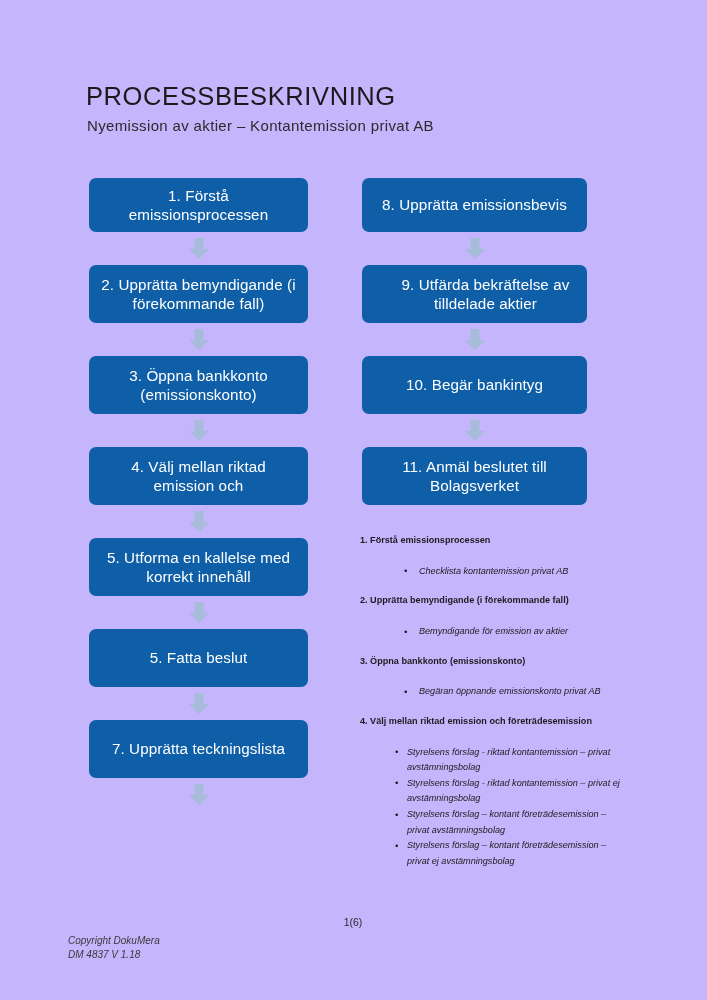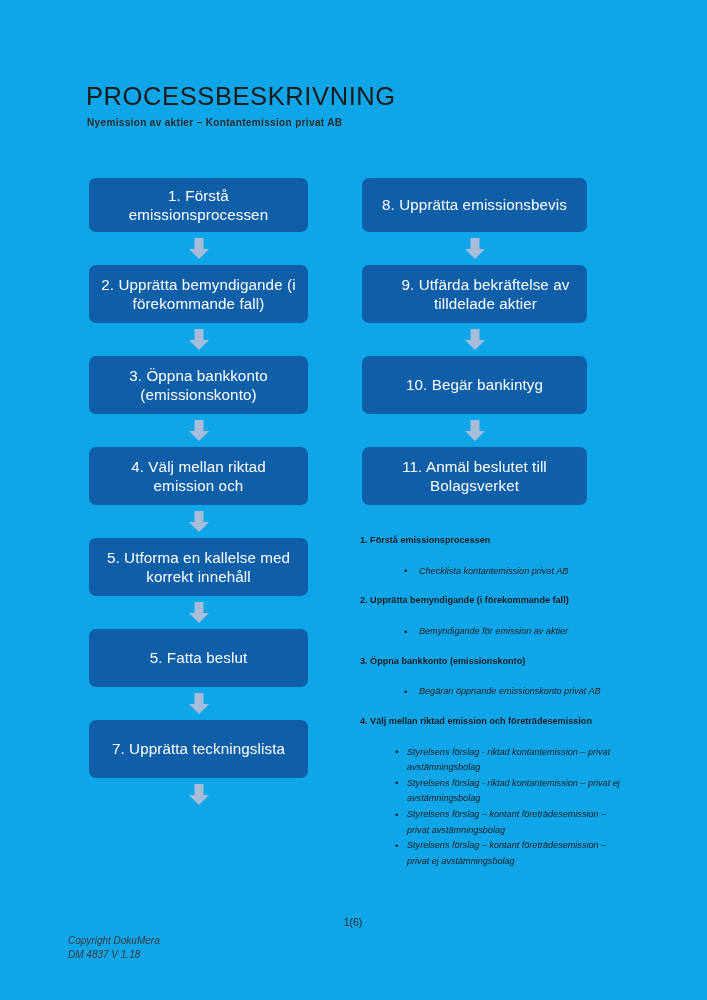--- a/index.html
+++ b/index.html
@@ -12,41 +12,41 @@
     height: 1000px;
     position: relative;
     font-family: "Liberation Sans", sans-serif;
     color: #000000;
     overflow: hidden;
   }
 
   .page {
     position: absolute;
     inset: 0;
-    background: #0ea5e9;
+    background: #c4b5fd;
   }
 
   
   .doc-title {
     position: absolute;
     left: 86px;
     top: 82px;
     font-size: 25.5px;
     letter-spacing: 0.6px;
     font-weight: 400;
     color: #1a1a1a;
     white-space: nowrap;
   }
   .doc-subtitle {
     position: absolute;
     left: 87px;
     top: 117px;
-    font-size: 10px;
+    font-size: 15px;
     letter-spacing: 0.35px;
-    font-weight: 700;
+    font-weight: 400;
     color: #2b2b2b;
     white-space: nowrap;
   }
 
   
   .flow-col {
     position: absolute;
     display: flex;
     flex-direction: column;
     align-items: center;

